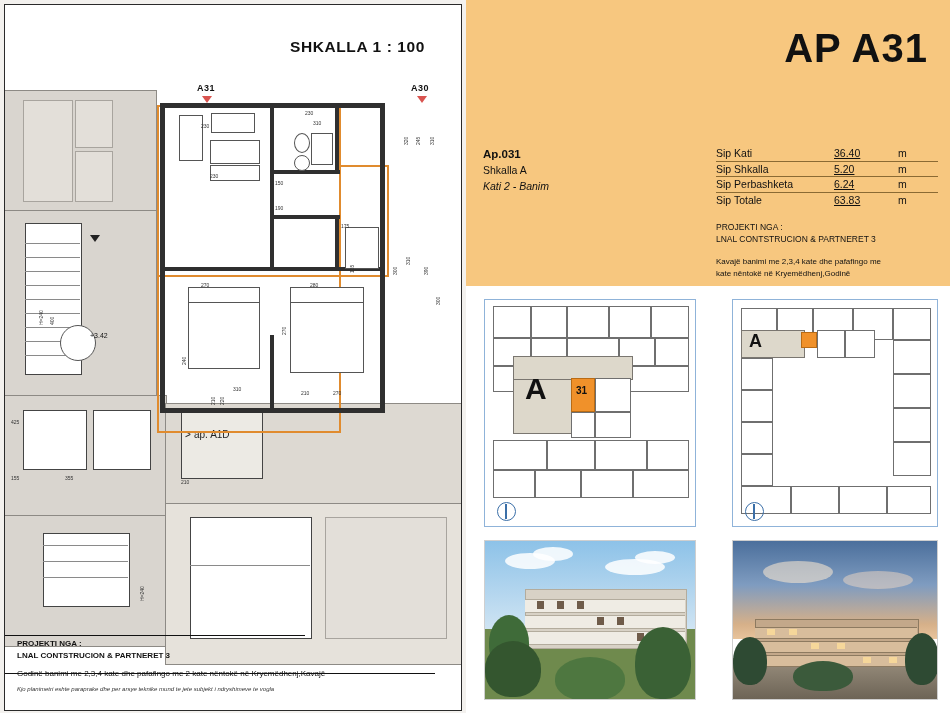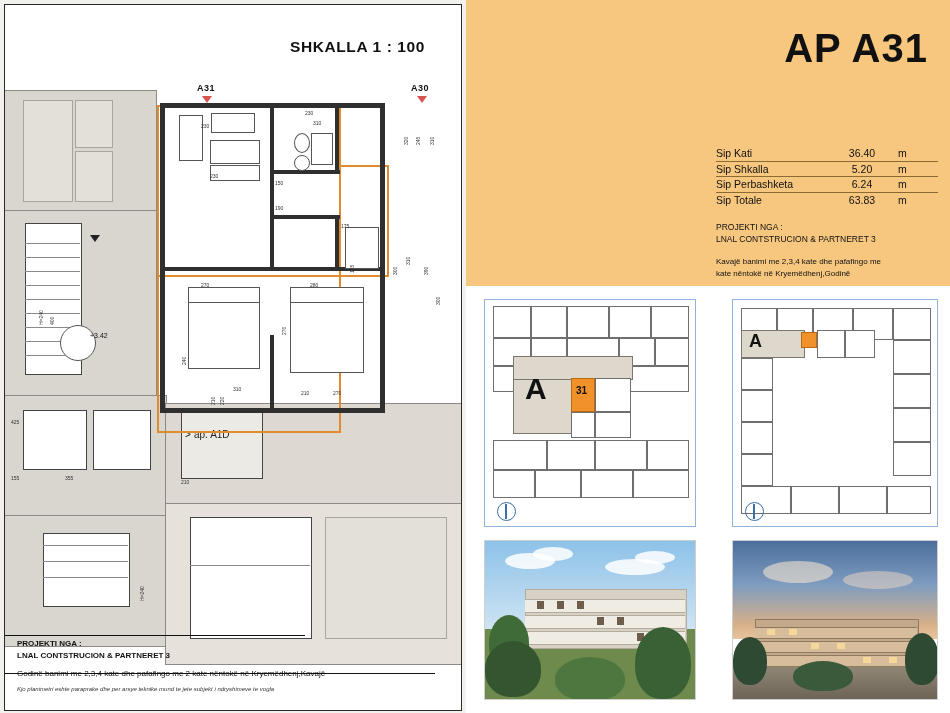--- a/index.html
+++ b/index.html
@@ -188,21 +188,21 @@
     color: #111;
   }
   .spec-row {
     display: flex;
     align-items: baseline;
     border-bottom: 1px solid #8a6a33;
     padding: 1px 0 1.5px 0;
   }
   .spec-row:last-child { border-bottom: none; }
   .spec-name { flex: 0 0 118px; }
-  .spec-val  { flex: 0 0 56px; text-align: center; }
+  .spec-val  { flex: 0 0 56px; text-align: left; text-decoration: underline; }
   .spec-unit { flex: 1; text-align: left; padding-left: 8px; }
 
   #projekti {
     position: absolute;
     left: 250px; top: 221px;
     font-size: 8.5px;
     line-height: 1.45;
     color: #111;
   }
   #godine {
@@ -453,20 +453,25 @@
       </div>
       <div class="footer-rule" style="left:0px; bottom:36px; width:430px;"></div>
     </div>
   </div>
 
   <div id="right-col">
 
     <div id="header-band">
       <div id="ap-title">AP A31</div>
 
+      <div id="ap-block">
+        <div class="apnum">Ap.031</div>
+        <div>Shkalla A</div>
+        <div class="ital">Kati 2 - Banim</div>
+      </div>
 
       <div id="spec-table">
         <div class="spec-row">
           <span class="spec-name">Sip Kati</span>
           <span class="spec-val">36.40</span>
           <span class="spec-unit">m</span>
         </div>
         <div class="spec-row">
           <span class="spec-name">Sip Shkalla</span>
           <span class="spec-val">5.20</span>

